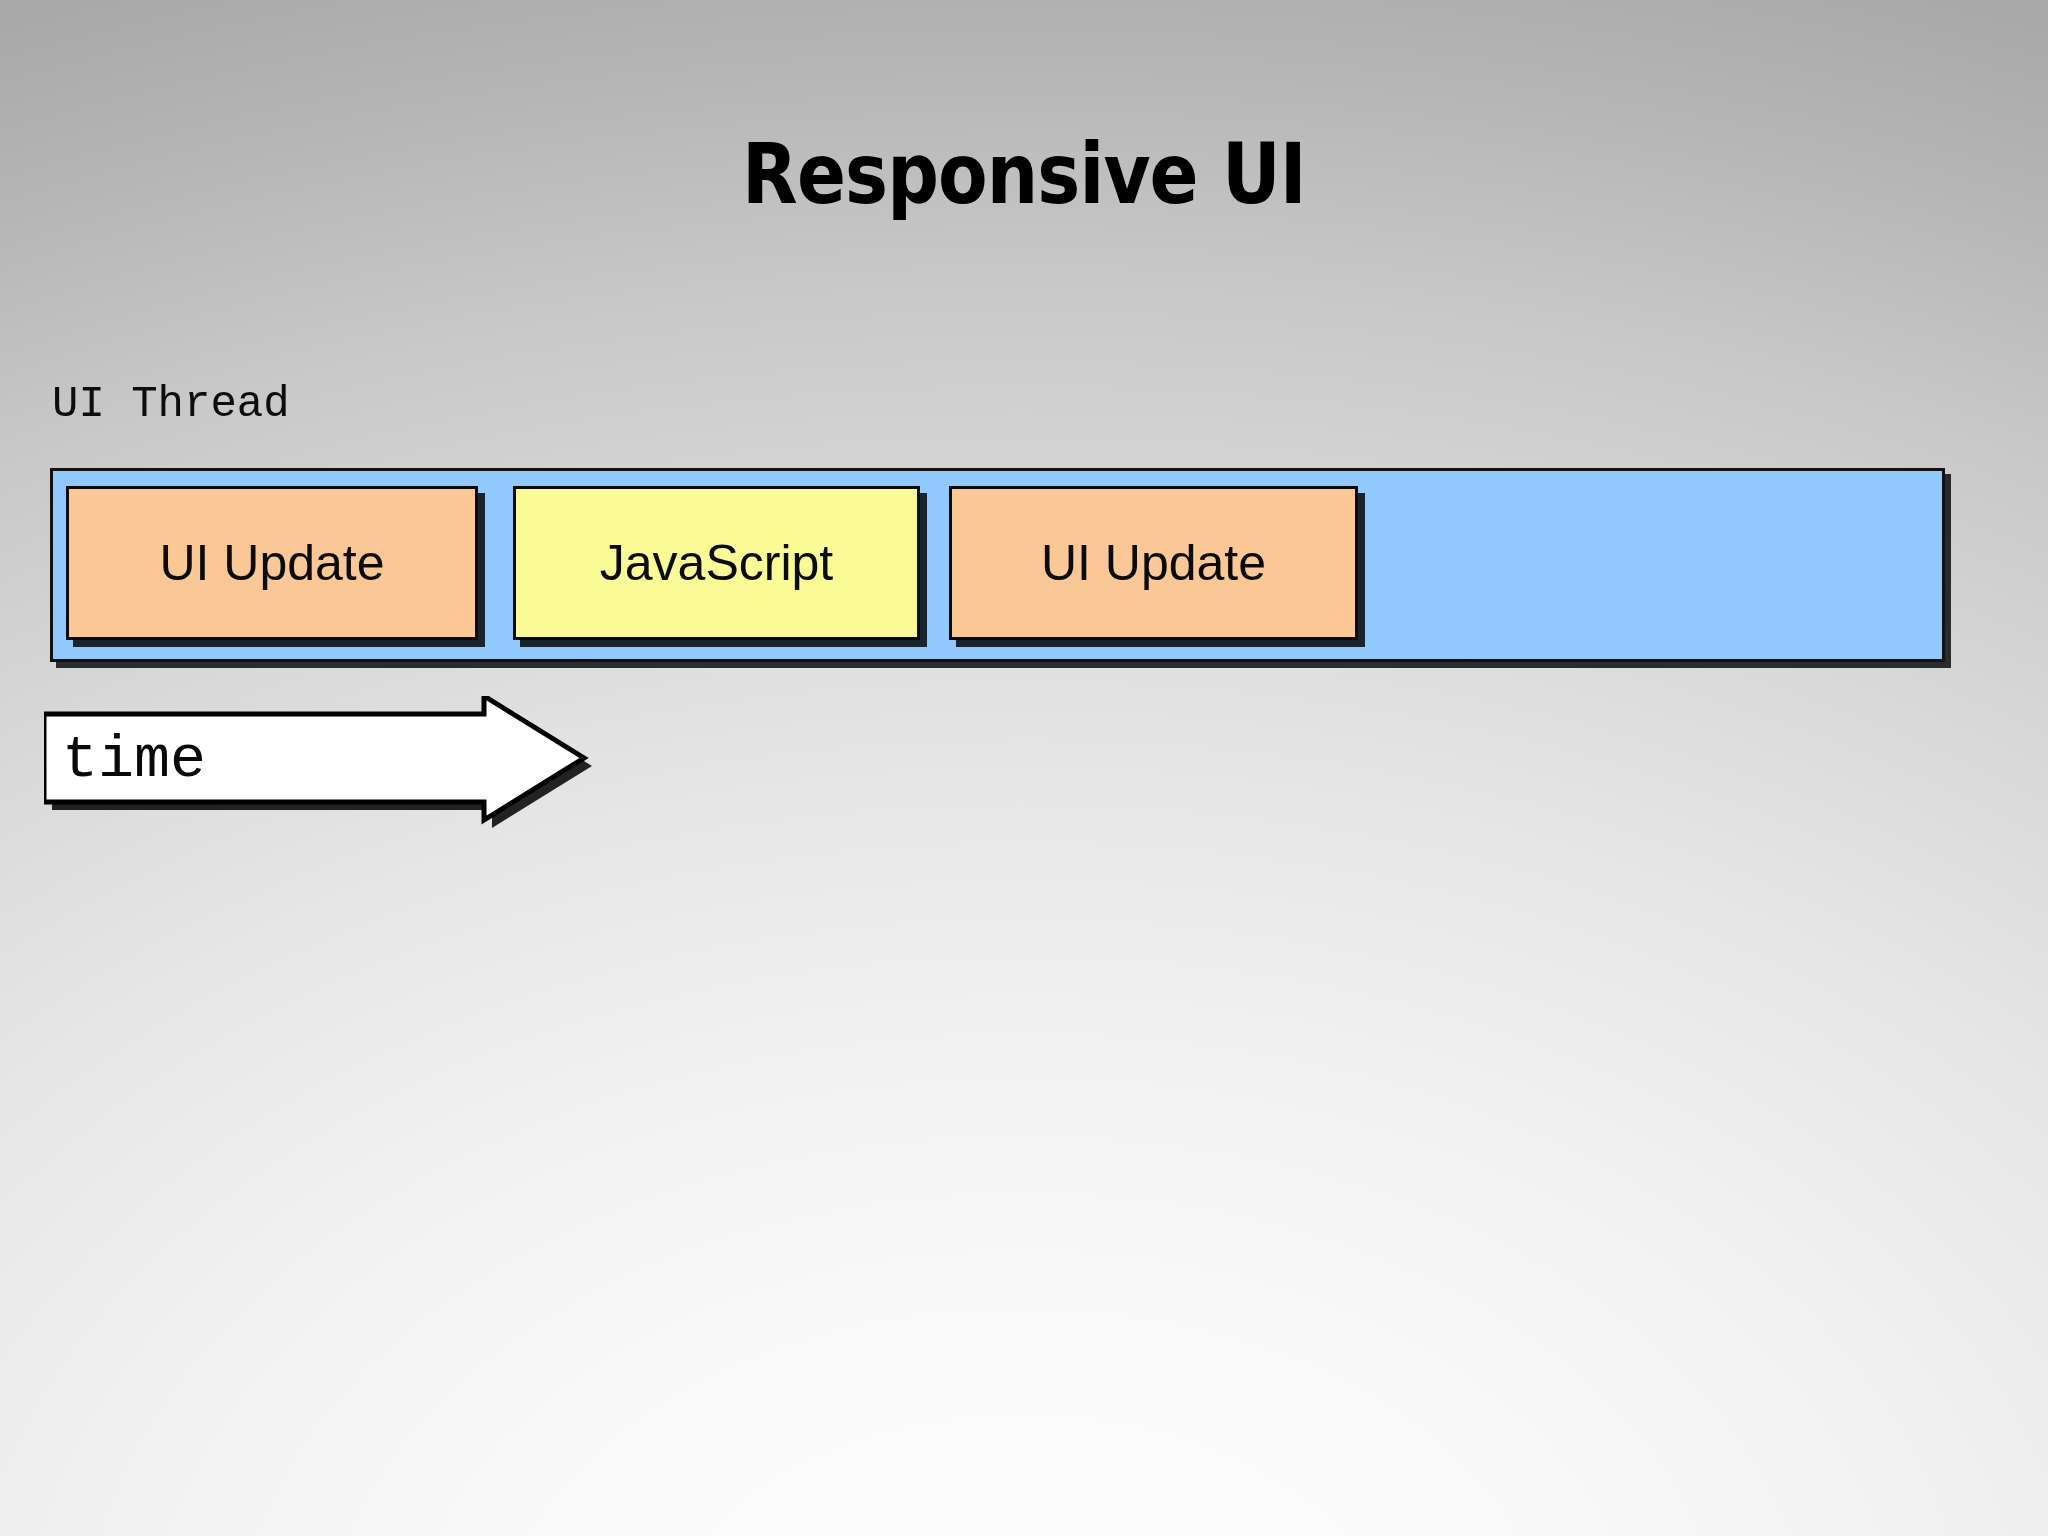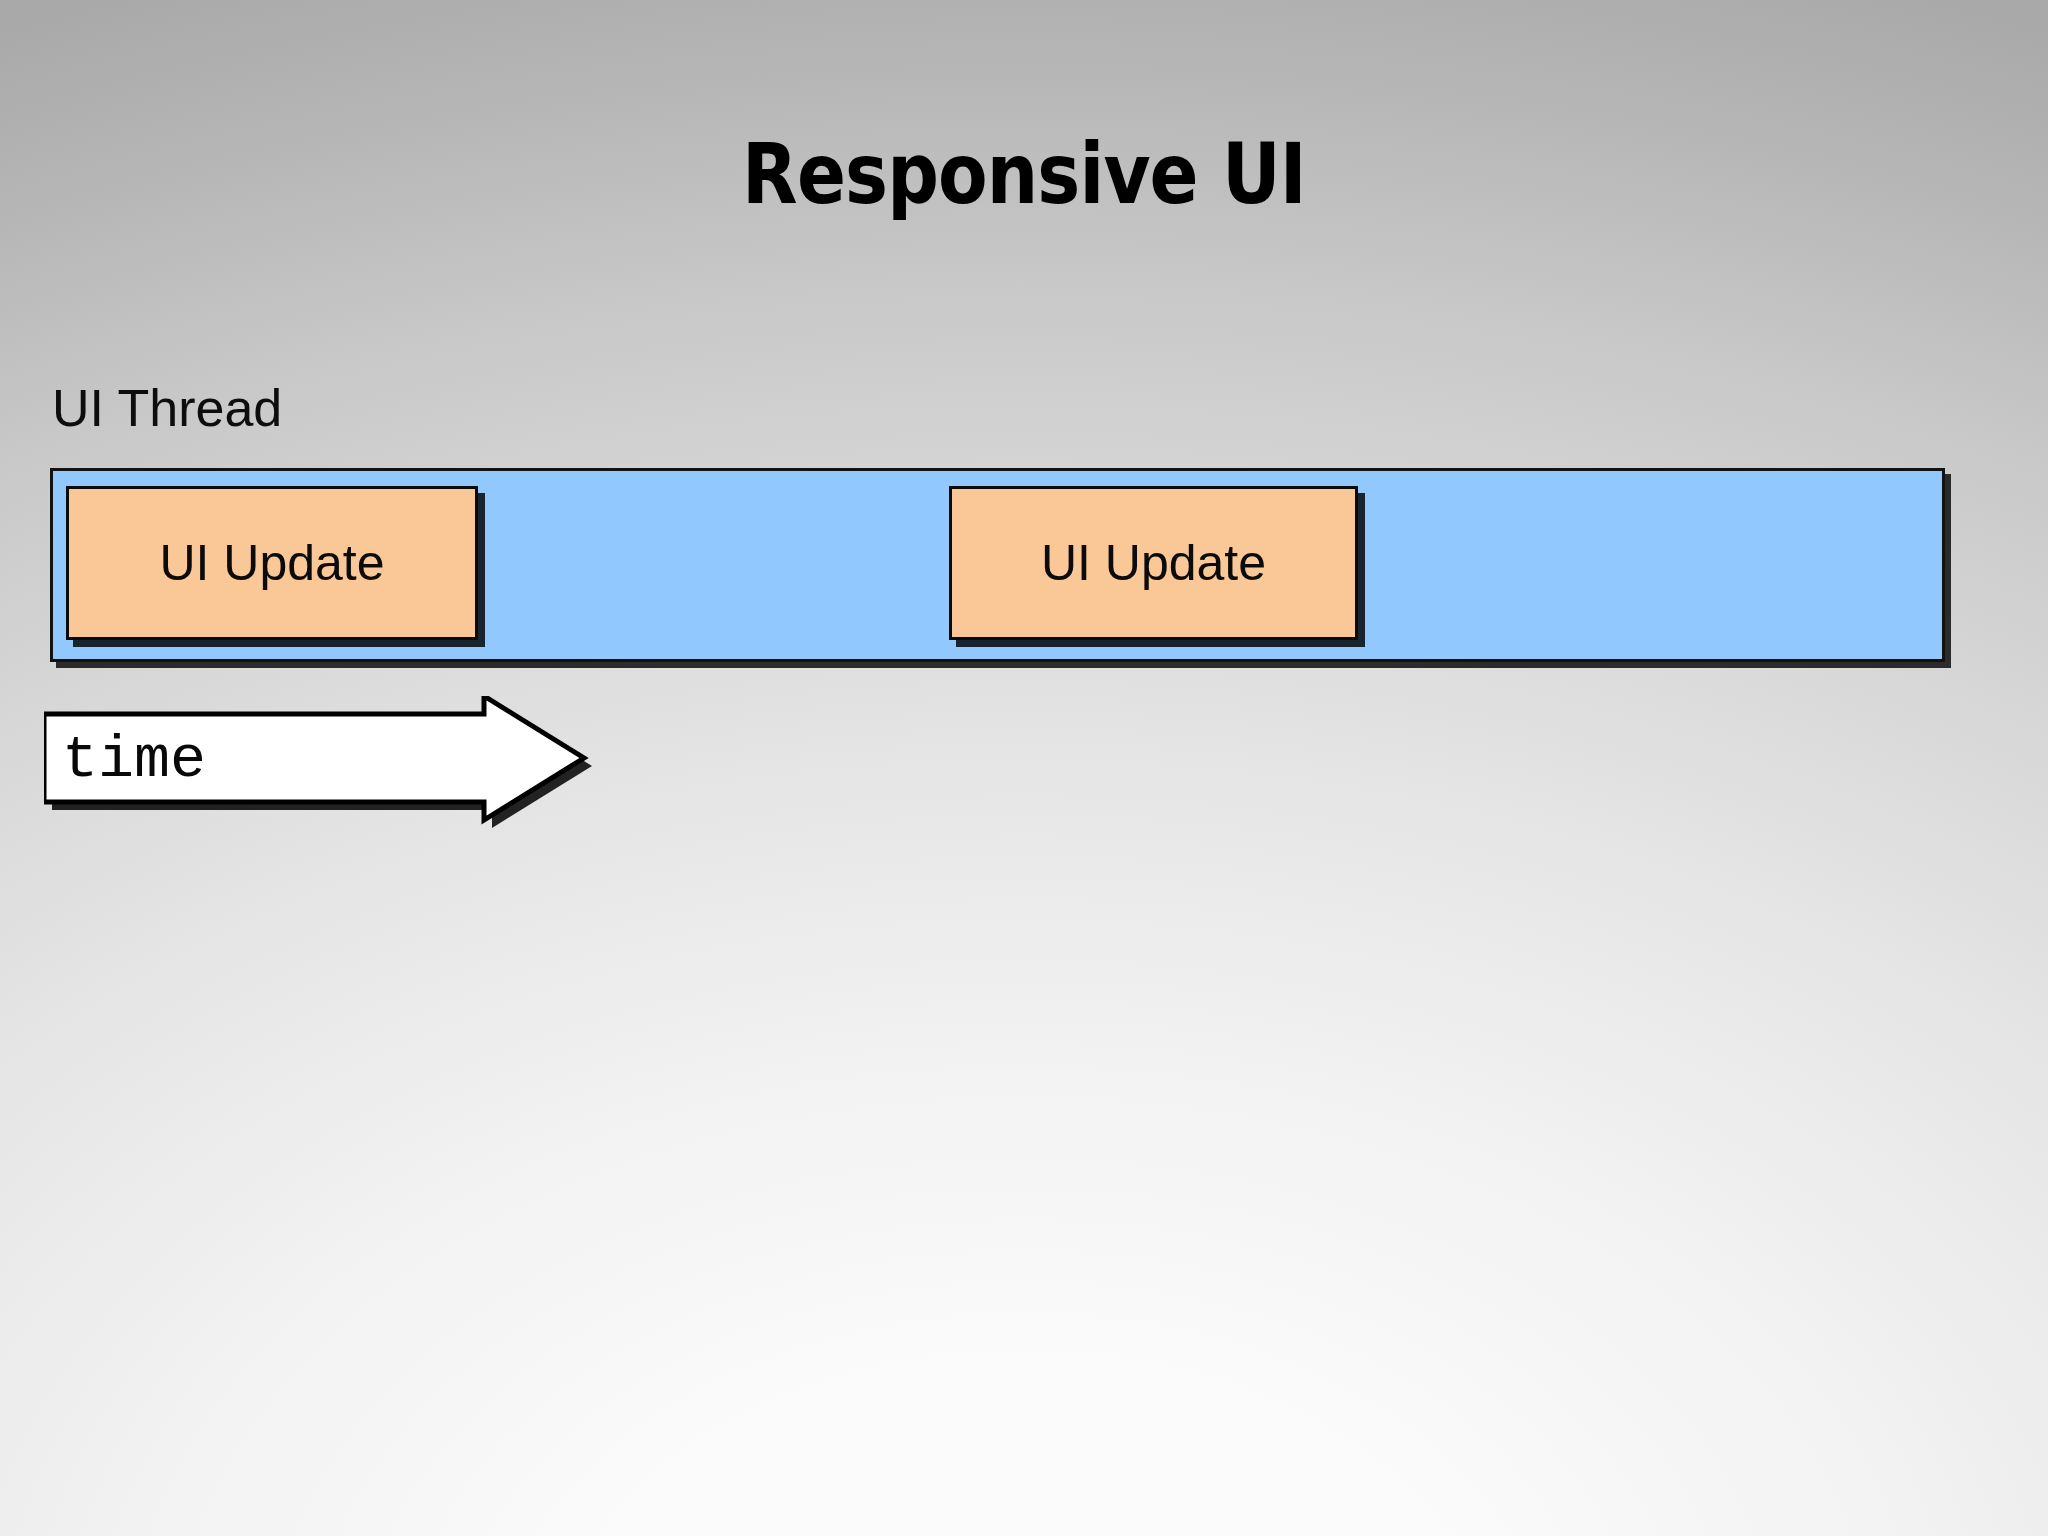--- a/index.html
+++ b/index.html
@@ -48,22 +48,22 @@
     transform: scaleX(0.86);
     transform-origin: 50% 50%;
     white-space: nowrap;
   }
 
   
   .thread-label {
     position: absolute;
     left: 52px;
     top: 382px;
-    font-family: Liberation Sans, sans-serif;
-    font-size: 52px;
+    font-family: Liberation Mono, monospace;
+    font-size: 44px;
     line-height: 1;
     color: #0d0d0d;
     white-space: nowrap;
   }
 
   
   .timeline-bar {
     position: absolute;
     left: 50px;
     top: 468px;
@@ -127,20 +127,23 @@
   <div class="slide-title">Responsive UI</div>
 
   <div class="thread-label">UI Thread</div>
 
   <div class="timeline-bar">
 
     <div class="seg seg-1">
       <span class="seg-label">UI Update</span>
     </div>
 
+    <div class="seg seg-2">
+      <span class="seg-label">JavaScript</span>
+    </div>
 
     <div class="seg seg-3">
       <span class="seg-label">UI Update</span>
     </div>
 
   </div>
 
   <div class="time-arrow">
     <svg viewBox="0 0 700 140" xmlns="http://www.w3.org/2000/svg">
       <g transform="translate(8,8)">

